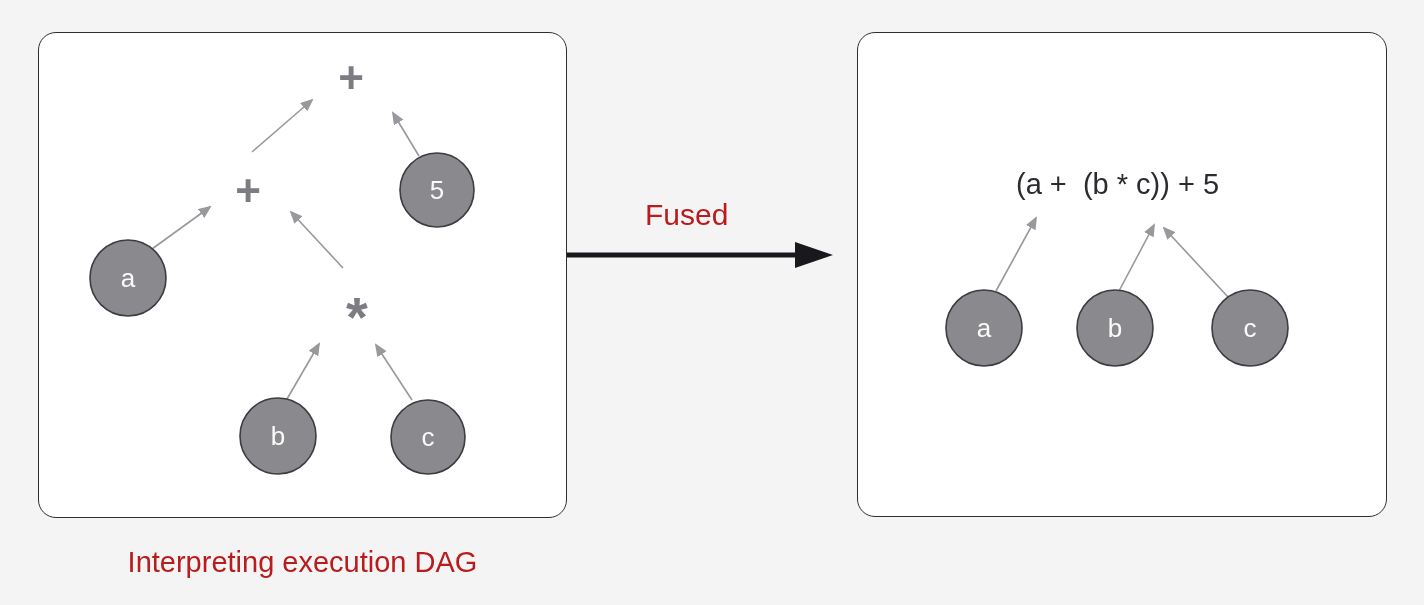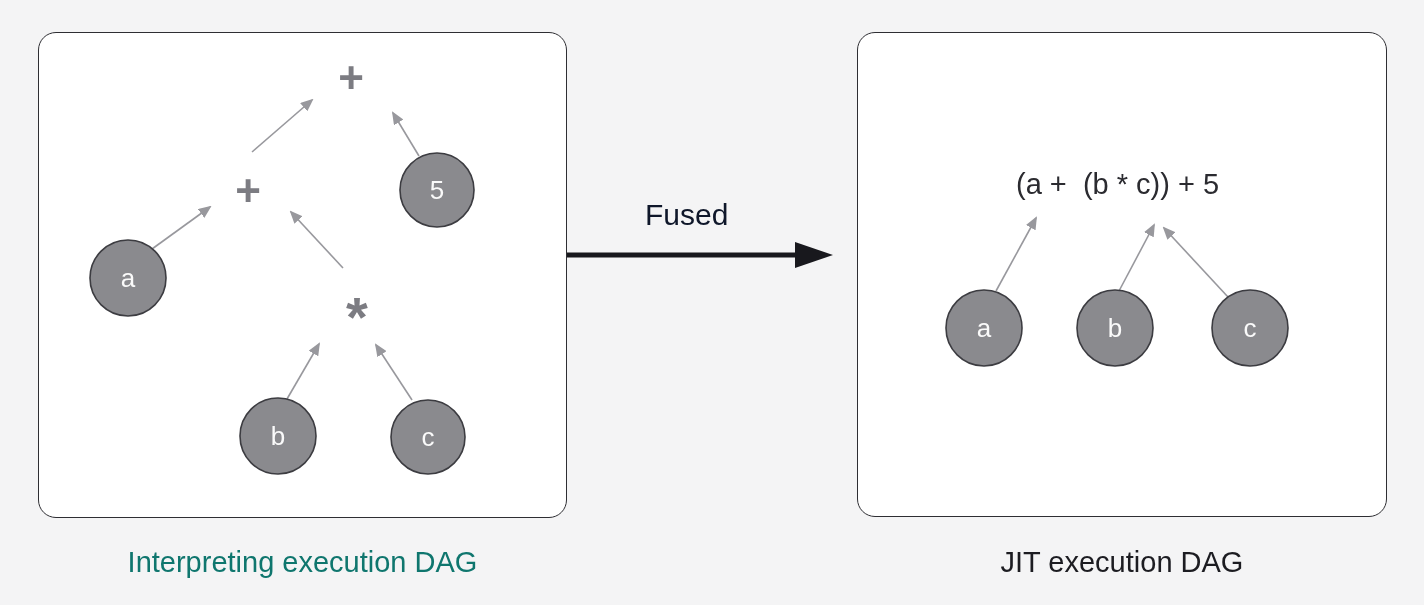--- a/index.html
+++ b/index.html
@@ -62,25 +62,24 @@
   }
 </style>
 </head>
 <body style="background: rgb(244, 244, 245);">
 
 <div class="canvas">
 
   <div class="panel left" style="background: rgb(255, 255, 255); border-color: rgb(46, 46, 51);"></div>
   <div class="panel right" style="background: rgb(255, 255, 255); border-color: rgb(46, 46, 51);"></div>
 
-  <div class="caption left-caption" style="color: #0f766e;">Interpreting execution DAG</div>
+  <div class="caption left-caption" style="color: #b91c1c;">Interpreting execution DAG</div>
 
-  <div class="caption right-caption" style="color: rgb(28, 28, 33);">JIT execution DAG</div>
 
-  <div class="fused-label" style="color: #0f172a;">Fused</div>
+  <div class="fused-label" style="color: #b91c1c;">Fused</div>
 
   <div class="expression" style="color: rgb(43, 43, 48);">(a +  (b * c)) + 5</div>
 
   <svg class="overlay" id="diagram-svg" viewBox="0 0 1424 605">
       <defs>
         <marker id="edge-arrow" markerUnits="userSpaceOnUse" markerWidth="13" markerHeight="11" refX="11" refY="5.5" orient="auto">
           <path d="M0,0 L13,5.5 L0,11 Z" fill="#98989d"></path>
         </marker>
       </defs>
       <line x1="152" y1="249" x2="210" y2="207" stroke="#98989d" stroke-width="1.6" marker-end="url(#edge-arrow)"></line>

